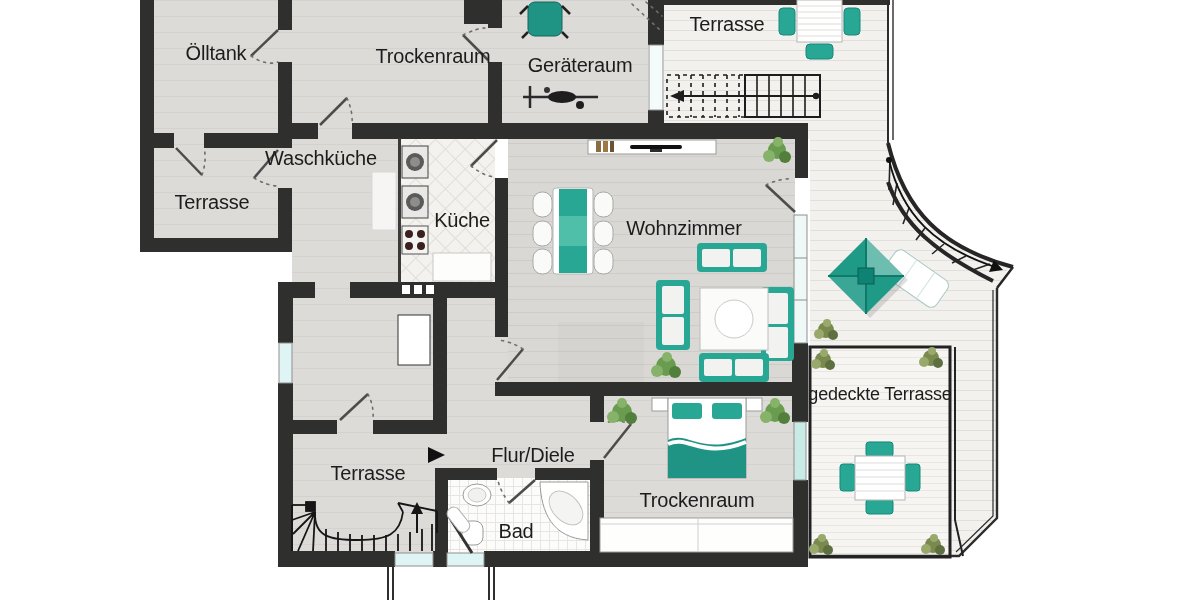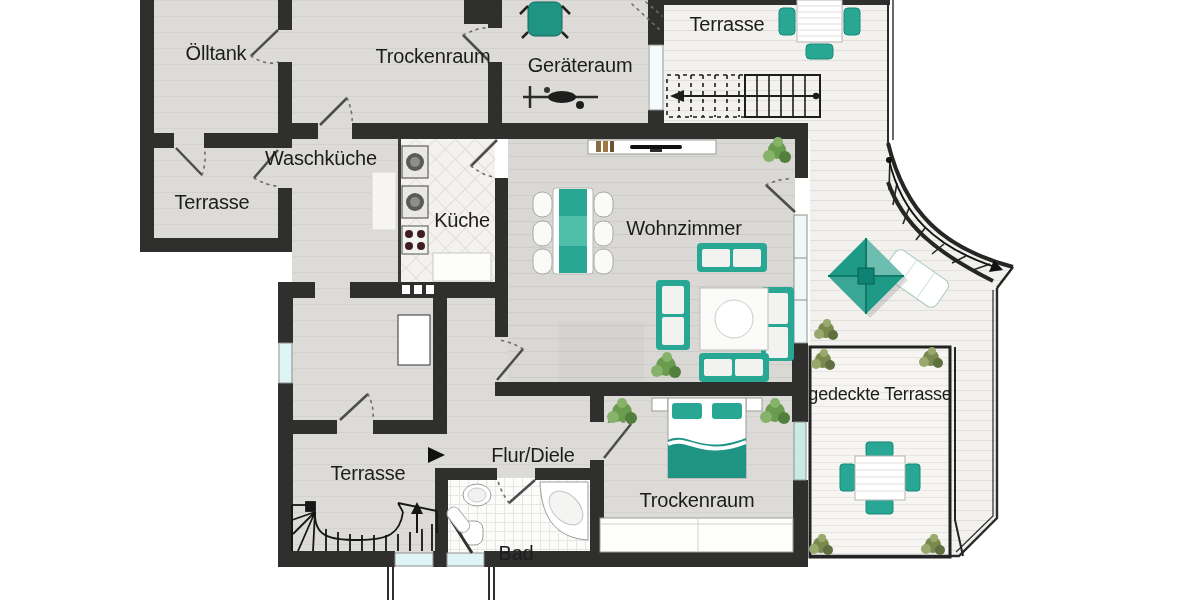--- a/index.html
+++ b/index.html
@@ -373,17 +373,17 @@
 <div class="lbl" style="left:216px;top:53px">Ölltank</div>
 <div class="lbl" style="left:433px;top:56px">Trockenraum</div>
 <div class="lbl" style="left:580px;top:65px">Geräteraum</div>
 <div class="lbl" style="left:727px;top:24px">Terrasse</div>
 <div class="lbl" style="left:212px;top:202px">Terrasse</div>
 <div class="lbl" style="left:321px;top:158px">Waschküche</div>
 <div class="lbl" style="left:462px;top:220px">Küche</div>
 <div class="lbl" style="left:684px;top:228px">Wohnzimmer</div>
 <div class="lbl" style="left:533px;top:455px">Flur/Diele</div>
 <div class="lbl" style="left:368px;top:473px">Terrasse</div>
-<div class="lbl" style="left:516px;top:553px">Bad</div>
+<div class="lbl" style="left:516px;top:531px">Bad</div>
 <div class="lbl" style="left:697px;top:500px">Trockenraum</div>
 <div class="lbl small" style="left:880px;top:394px">gedeckte Terrasse</div>
 
 </div>
 
 </body></html>

